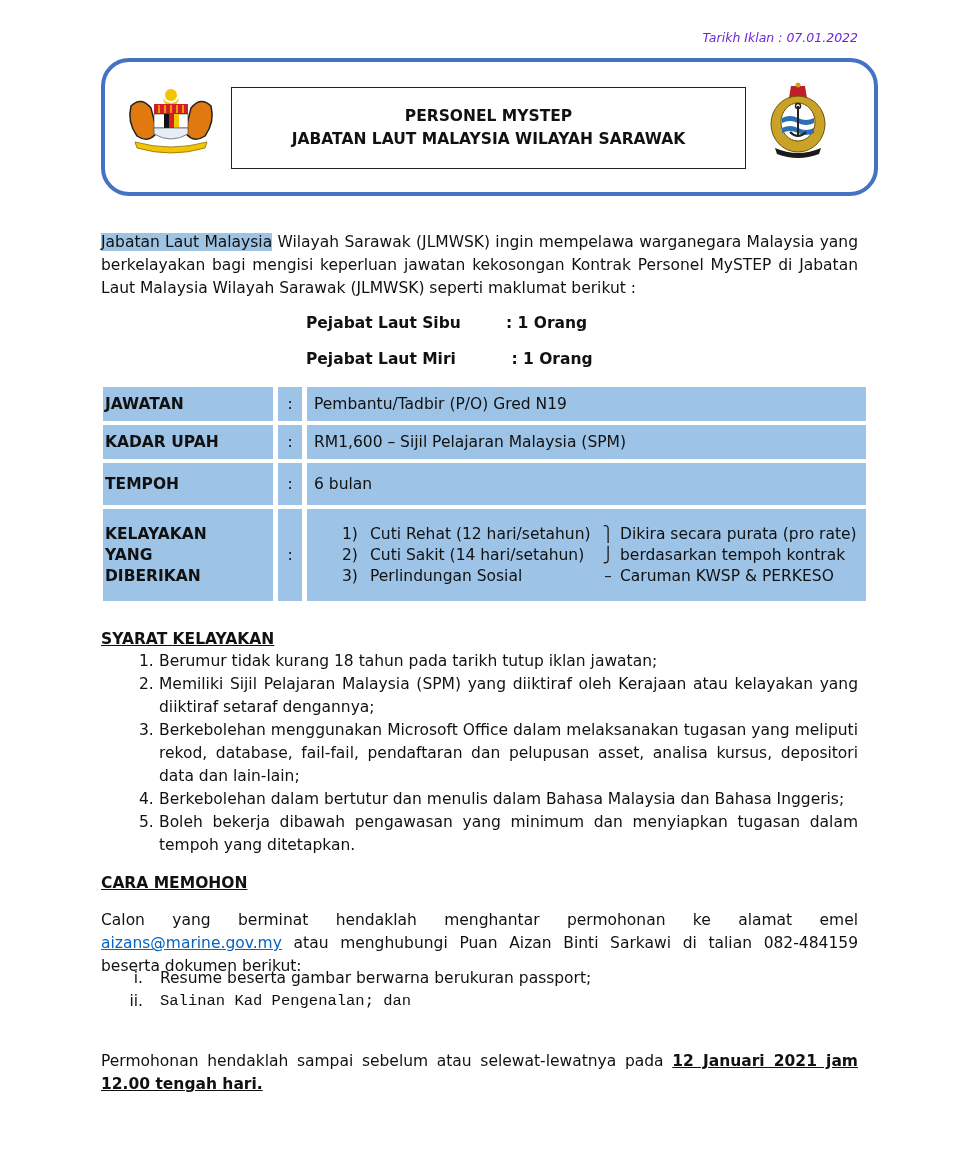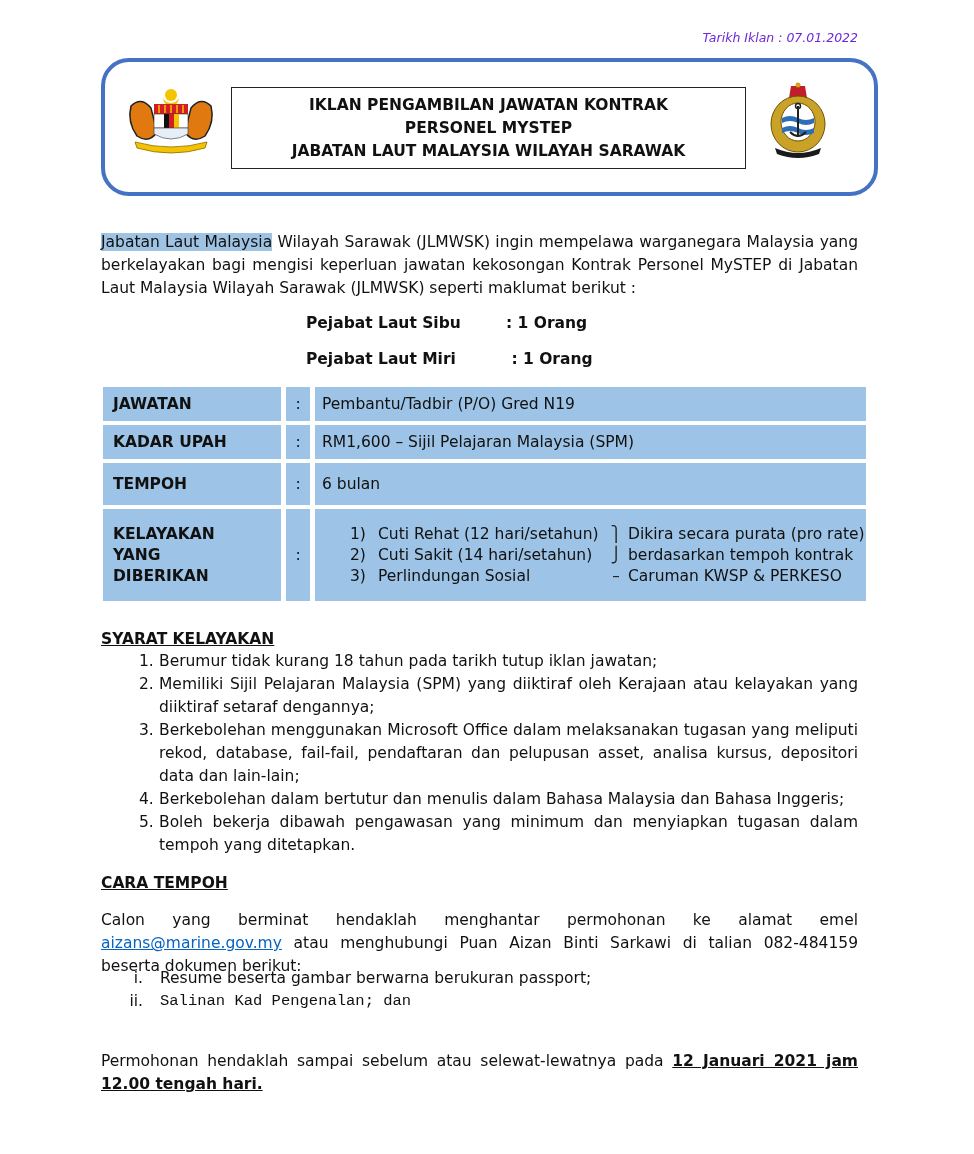--- a/index.html
+++ b/index.html
@@ -18,21 +18,21 @@
 
   .intro { left: 101px; top: 231px; width: 757px; font-size: 15.5px; line-height: 23px;
            text-align: justify; text-align-last: left; }
   .hl { background: #9ec3e3; }
   .office { font-weight: bold; font-size: 15.5px; }
   .office .nm { display: inline-block; width: 200px; }
 
   .tbl { left: 103px; top: 387px; width: 763px; }
   .row { display: flex; gap: 5px; margin-bottom: 4px; }
   .cell { background: #9dc3e6; display: flex; align-items: center; font-size: 15.5px; }
-  .c1 { width: 168px; padding-left: 10px; font-weight: bold; color: #111; }
+  .c1 { width: 168px; padding-left: 2px; font-weight: bold; color: #111; }
   .c2 { width: 24px; justify-content: center; }
   .c3 { flex: 1; padding-left: 7px; }
   .r1 { height: 34px; } .r2 { height: 34px; } .r3 { height: 42px; } .r4 { height: 92px; }
   .multi { flex-direction: column; align-items: flex-start; justify-content: center; line-height: 21px; }
   .benefits { display: grid; grid-template-columns: 28px 226px 24px auto; line-height: 21px;
               padding-left: 28px; font-size: 15.5px; }
   .brace { font-size: 15px; color: #222; text-align: center; }
 
   .sec-h { font-weight: bold; font-size: 15.5px; text-decoration: underline; left: 101px; }
   .list { left: 101px; width: 757px; font-size: 15.5px; line-height: 23px; }
@@ -69,21 +69,20 @@
     </g>
   <rect x="31" y="28" width="34" height="14" fill="#ffffff" stroke="#333" stroke-width="0.6"></rect>
   <rect x="41" y="28" width="5" height="14" fill="#111"></rect>
   <rect x="46" y="28" width="5" height="14" fill="#d21f26"></rect>
   <rect x="51" y="28" width="5" height="14" fill="#f5c400"></rect>
   <path d="M31 42 h34 v6 q-17 10 -34 0z" fill="#e8eef8" stroke="#333" stroke-width="0.6"></path>
   <path d="M12 56 q36 10 72 0 l-2 6 q-34 10 -68 0z" fill="#f5c400" stroke="#8a6a00" stroke-width="0.8"></path>
 </svg>
 
 <div class="abs title-box">
-  <div>IKLAN PENGAMBILAN JAWATAN KONTRAK</div>
   <div>PERSONEL MYSTEP</div>
   <div>JABATAN LAUT MALAYSIA WILAYAH SARAWAK</div>
 </div>
 
 <svg class="abs crest-right" viewBox="0 0 62 80">
   <path d="M24 4 h14 l2 12 h-18z" fill="#c01f2a"></path>
   <circle cx="31" cy="3" r="2.5" fill="#d4a017"></circle>
   <ellipse cx="31" cy="42" rx="27" ry="28" fill="#c9a227" stroke="#6b5200" stroke-width="1"></ellipse>
   <ellipse cx="31" cy="40" rx="17" ry="19" fill="#ffffff" stroke="#6b5200" stroke-width="1"></ellipse>
   <path d="M15 36 q8 -4 16 0 q8 4 16 0 v5 q-8 4 -16 0 q-8 -4 -16 0z" fill="#2c6fb6"></path>
@@ -163,21 +162,21 @@
   <div class="li">
       <div class="num"><span>4.</span></div>
       <div class="txt">Berkebolehan dalam bertutur dan menulis dalam Bahasa Malaysia dan Bahasa Inggeris;</div>
     </div>
   <div class="li">
       <div class="num"><span>5.</span></div>
       <div class="txt">Boleh bekerja dibawah pengawasan yang minimum dan menyiapkan tugasan dalam tempoh yang ditetapkan.</div>
     </div>
 </div>
 
-<div class="abs sec-h" style="top:874px;">CARA TEMPOH</div>
+<div class="abs sec-h" style="top:874px;">CARA MEMOHON</div>
 
 <div class="abs para" style="top:909px;"><span>Calon yang berminat hendaklah menghantar permohonan ke alamat emel </span><a class="email" href="#">aizans@marine.gov.my</a><span> atau menghubungi Puan Aizan Binti Sarkawi di talian 082-484159 beserta dokumen berikut:</span></div>
 
 <div class="abs list rl" style="top:967px;">
   <div class="li">
       <div class="num" style="width:42px;">i.</div>
       <div class="txt" style="padding-left:17px;">Resume beserta gambar berwarna berukuran passport;</div>
     </div>
   <div class="li">
       <div class="num" style="width:42px;">ii.</div>

